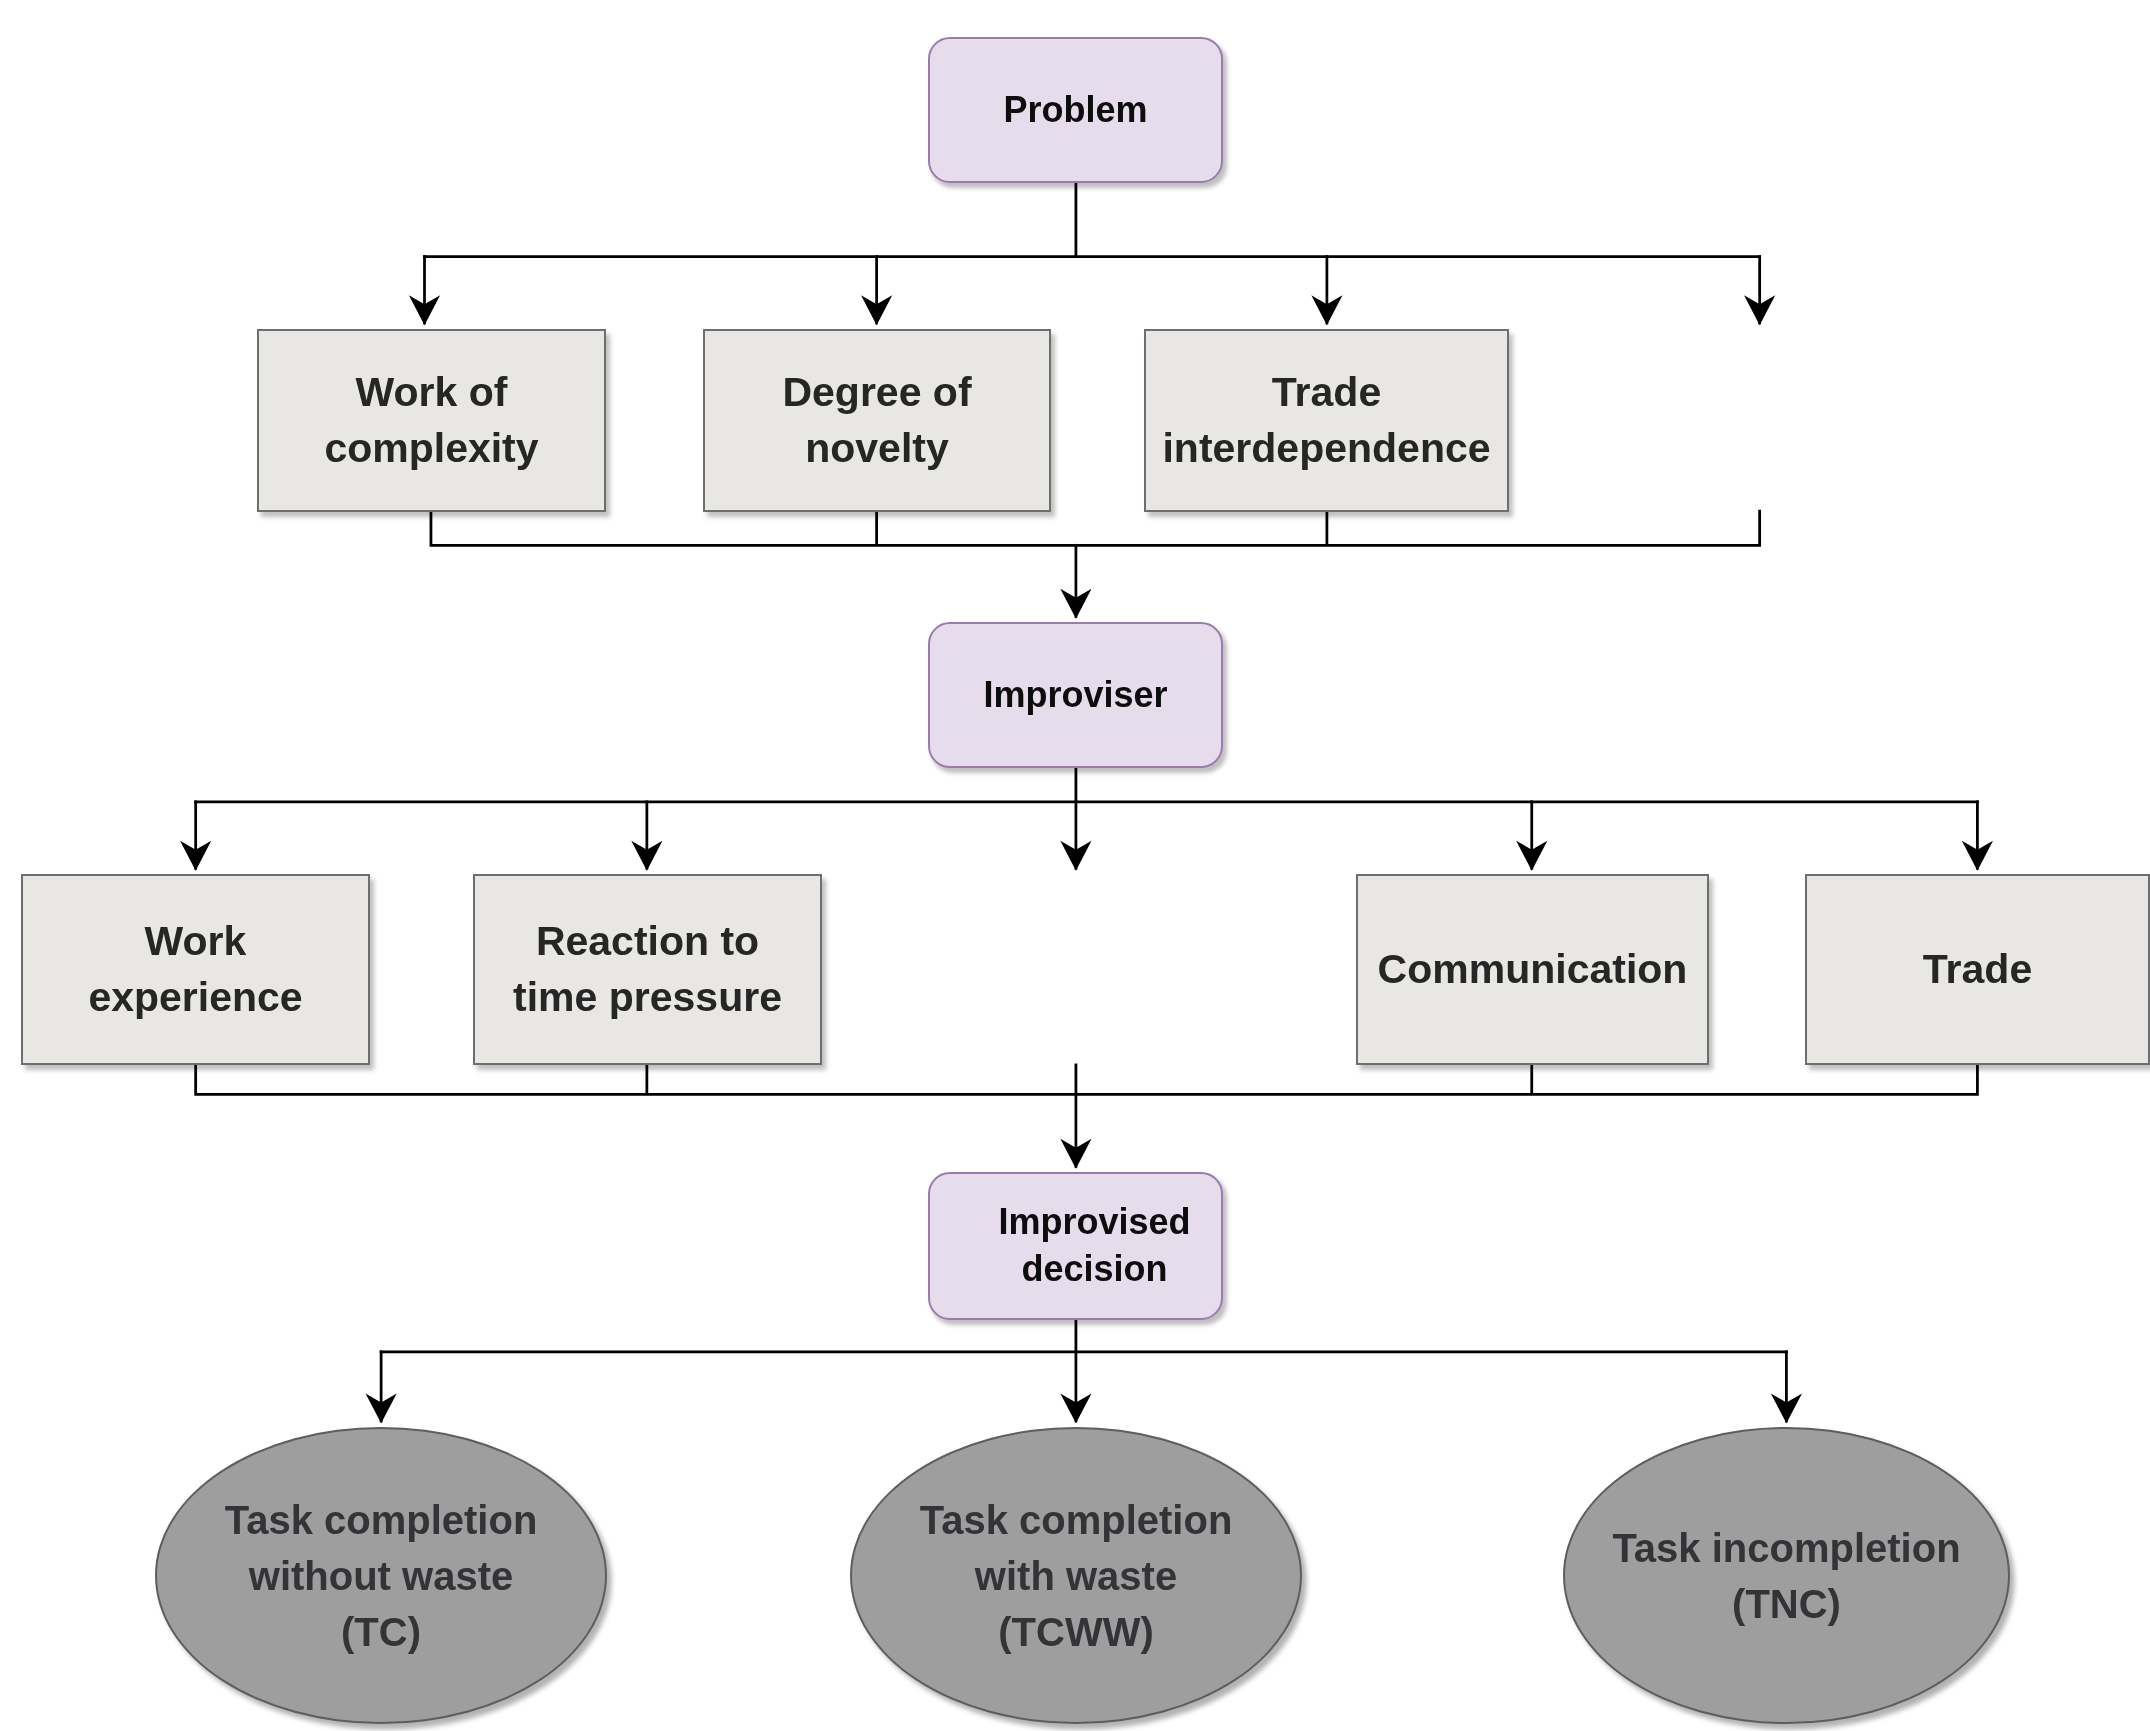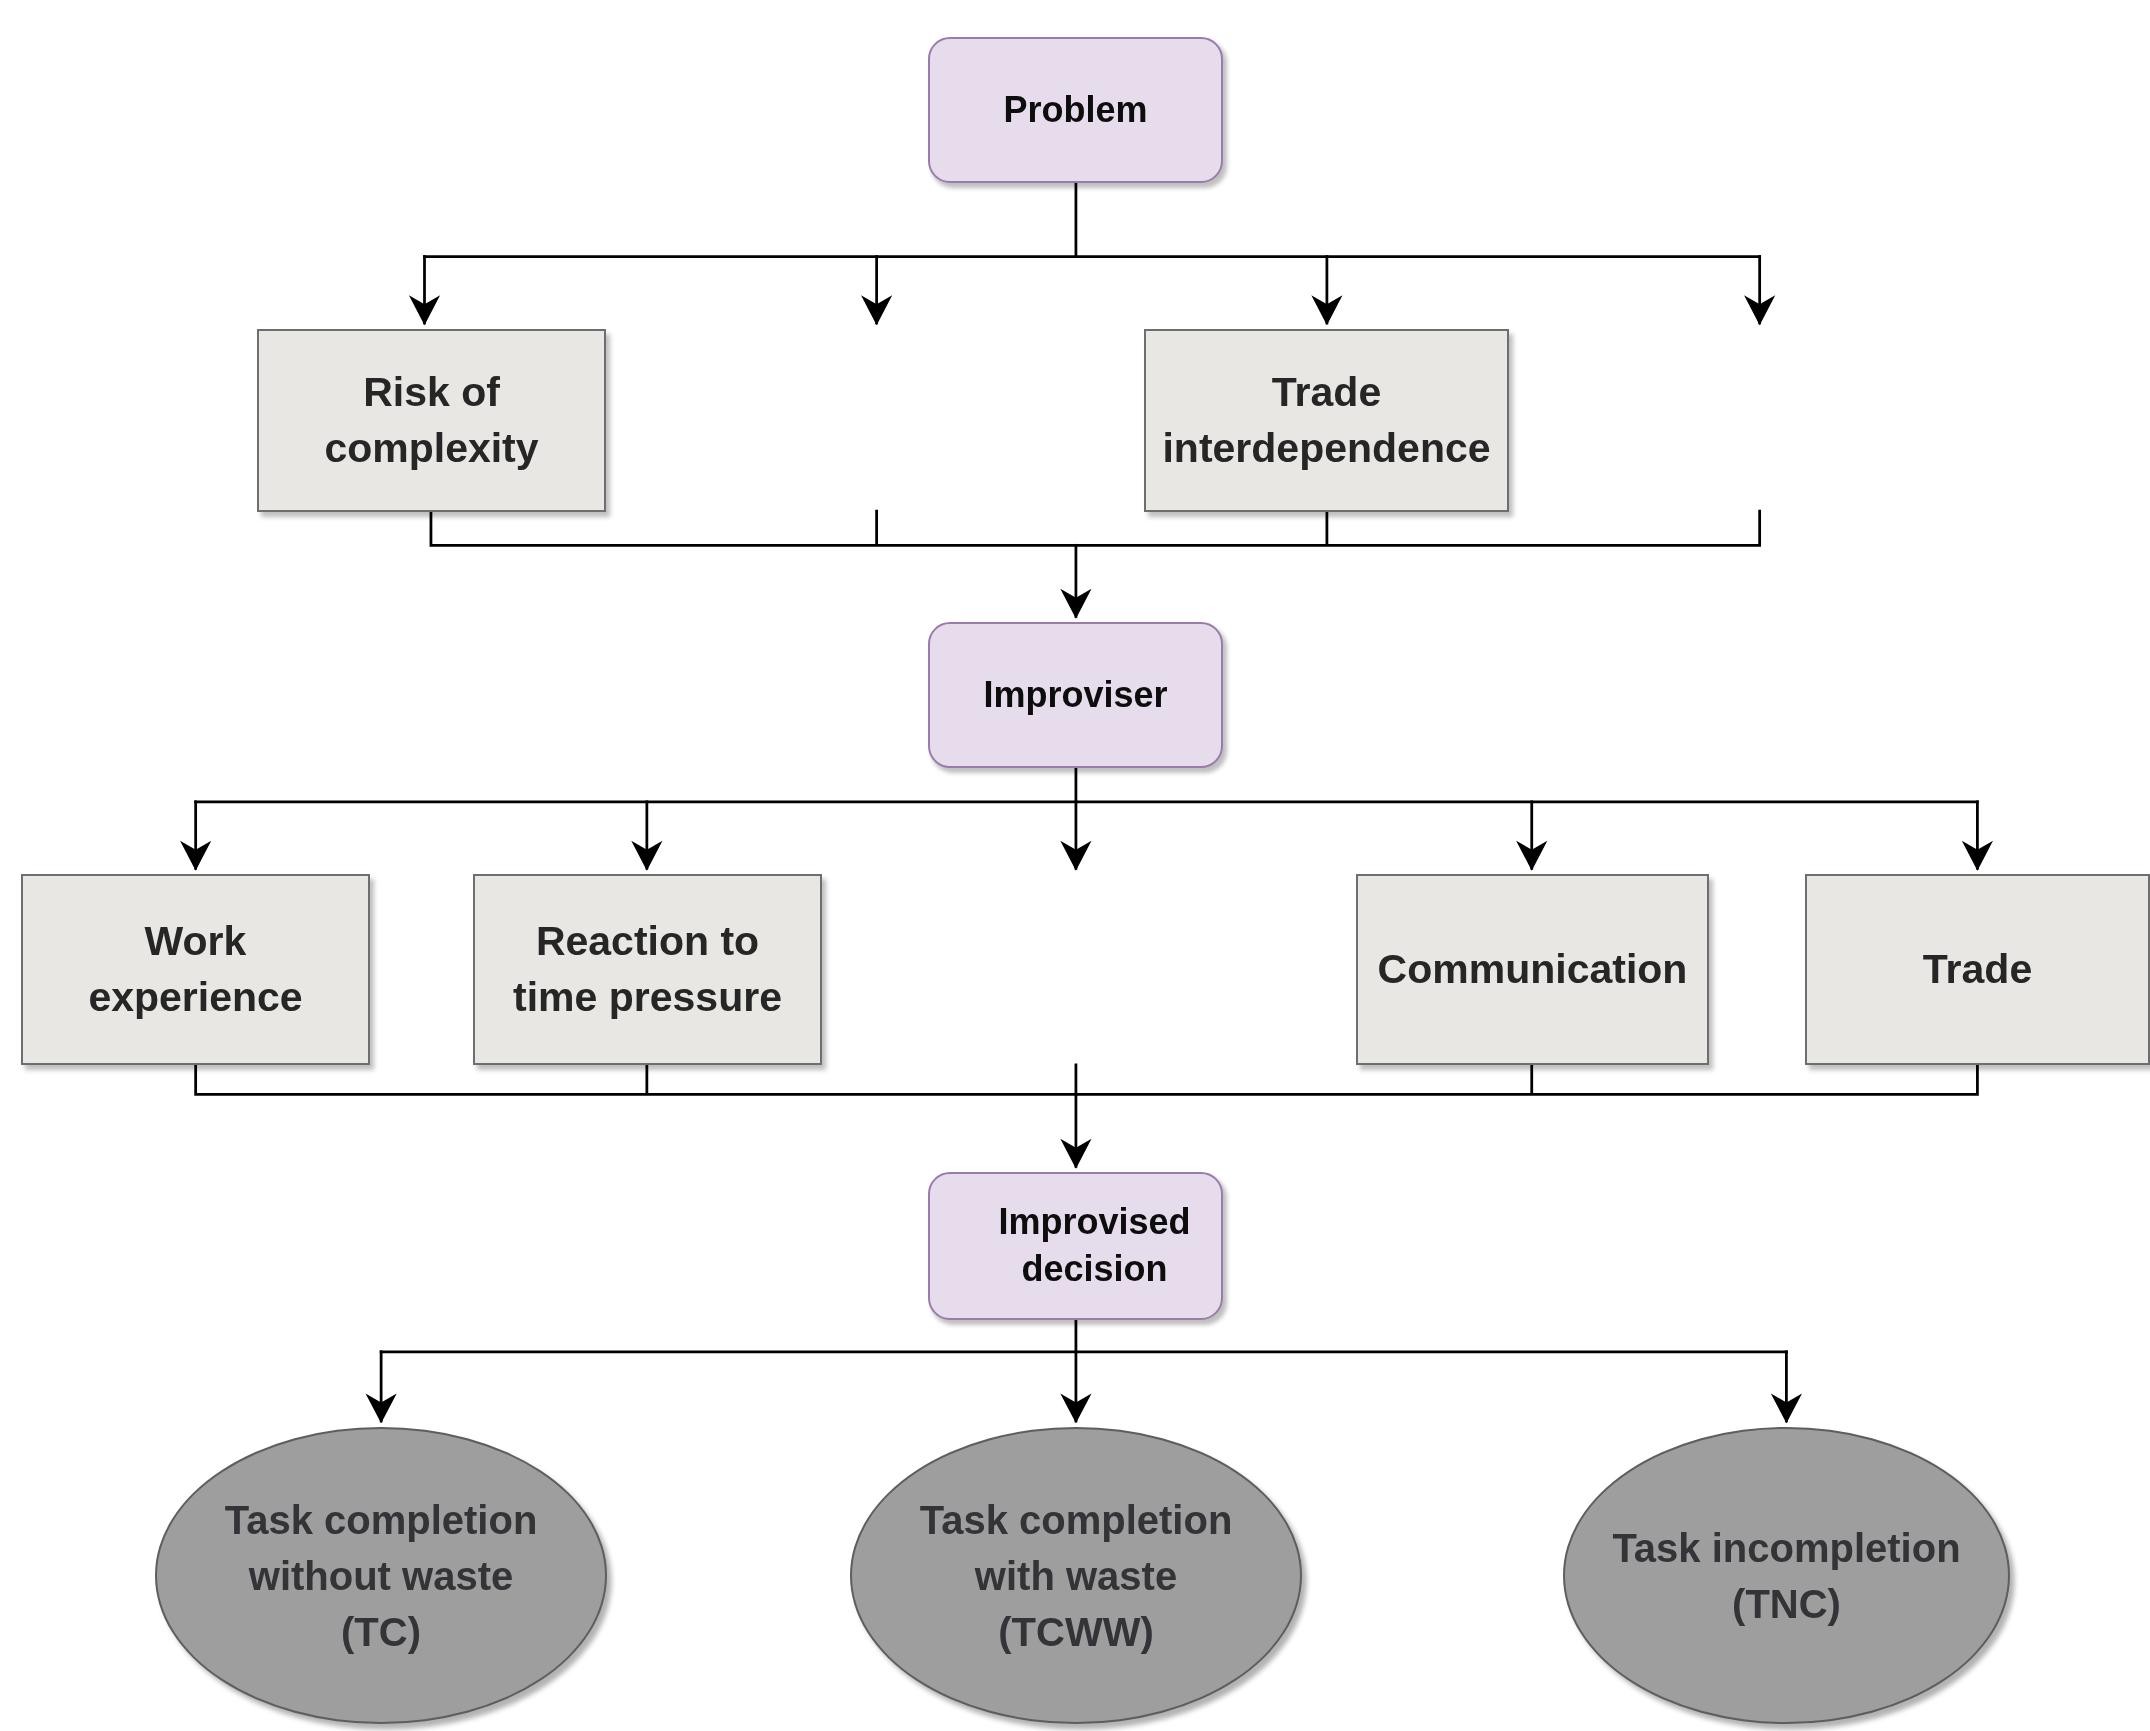--- a/index.html
+++ b/index.html
@@ -94,22 +94,24 @@
 
     <path class="edge" marker-end="url(#arrow)" d="M1166 1186 V1264"></path>
 
     <path class="edge" marker-end="url(#arrow)" d="M413 1465 V1540"></path>
     <path class="edge" marker-end="url(#arrow)" d="M1166 1465 V1540"></path>
     <path class="edge" marker-end="url(#arrow)" d="M1936 1465 V1540"></path>
   </svg>
 
   <div class="node purple" id="n-problem">Problem</div>
 
-  <div class="node gbox" id="n-f0">Risk of
+  <div class="node gbox" id="n-f0">Work of
 complexity</div>
+  <div class="node gbox" id="n-f1">Degree of
+novelty</div>
   <div class="node gbox" id="n-f2">Trade
 interdependence</div>
 
   <div class="node purple" id="n-improviser">Improviser</div>
 
   <div class="node gbox" id="n-c0">Work
 experience</div>
   <div class="node gbox" id="n-c1">Reaction to
 time pressure</div>
   <div class="node gbox" id="n-c3">Communication</div>

